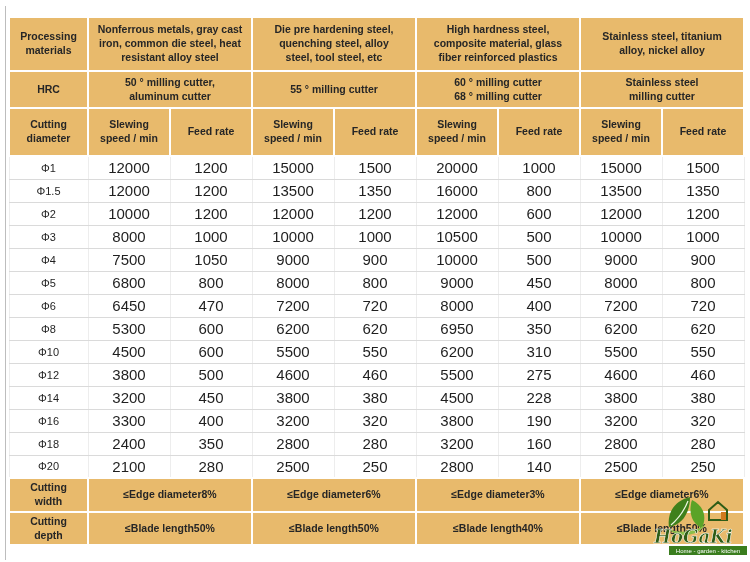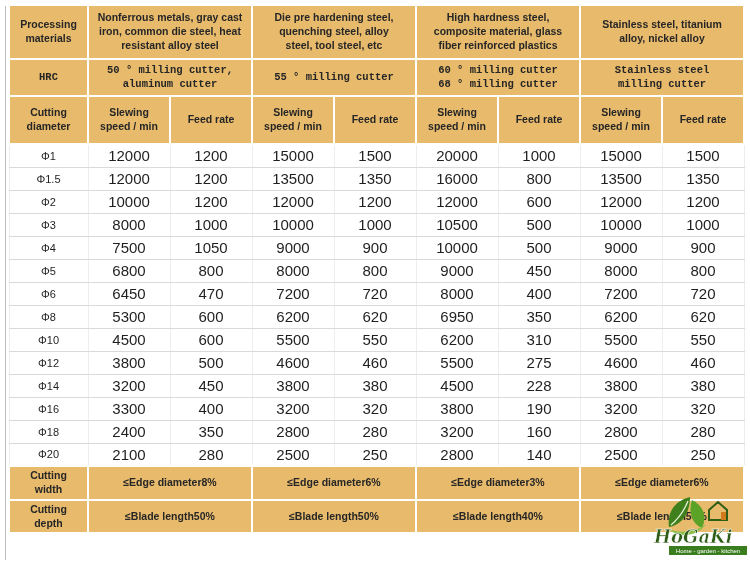--- a/index.html
+++ b/index.html
@@ -13,32 +13,32 @@
     --banner:#3a7d1e;
   }
   html,body{margin:0;padding:0;}
   body{
     width:750px;height:562px;background:#ffffff;position:relative;
     font-family:"Liberation Sans",sans-serif;overflow:hidden;
   }
   .photo-edge{position:absolute;left:5px;top:6px;width:1px;height:554px;background:#bdbdbd;}
   table{
     border-collapse:collapse;table-layout:fixed;
-    width:737px;margin:4px 0 0 8px;
+    width:737px;margin:16px 0 0 8px;
   }
   col.c-label{width:79px;}
   td{padding:0;text-align:center;vertical-align:middle;}
   .hd{
     background:var(--header-bg);
     border:2px solid #ffffff;
     font-weight:bold;font-size:10.5px;color:var(--header-text);
     line-height:1.32;white-space:pre-line;padding:2px 1px;
   }
   tr.r1{height:54px;}
-  tr.r2{height:37px;font-family:Liberation Mono, monospace;}
+  tr.r2{height:37px;}
   tr.r3{height:48px;}
   tr.rc{height:33px;}
   #data-rows td{
     background:#ffffff;
     border:1px solid var(--grid-line-v);
     border-top:1px solid var(--grid-line);
     border-bottom:1px solid var(--grid-line);
     font-size:15px;color:var(--data-text);
   }
   #data-rows tr{height:23px;}

